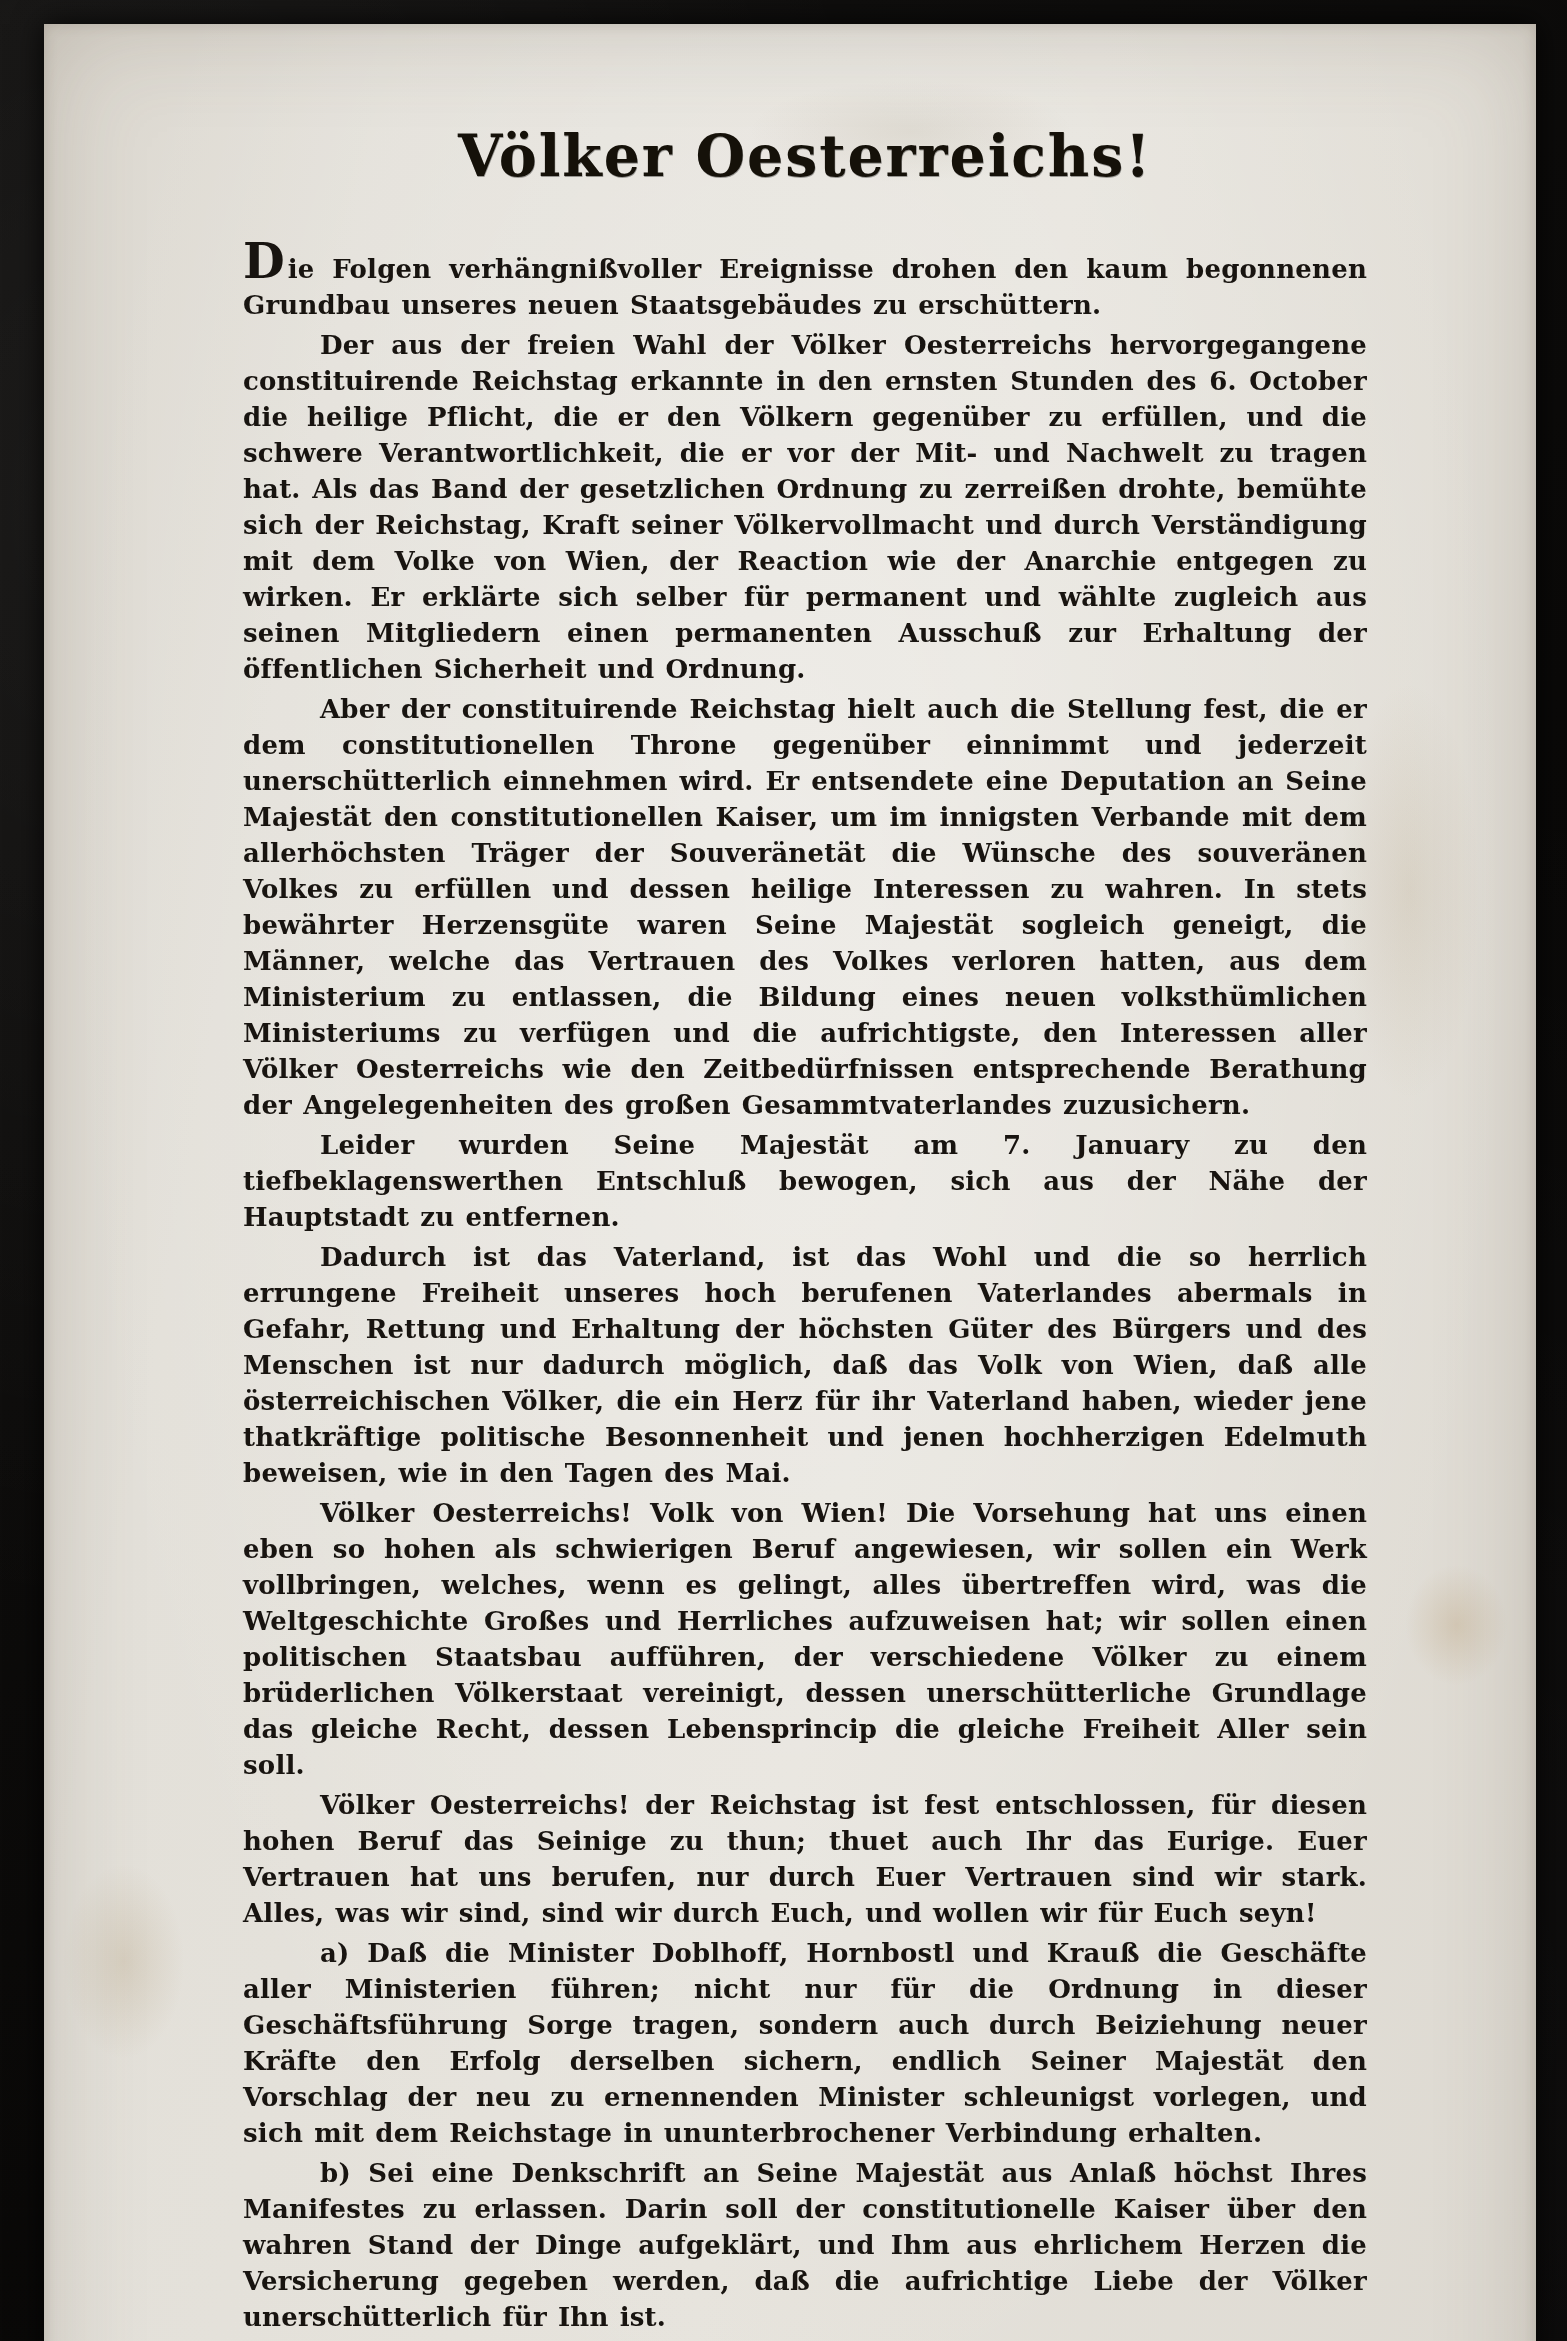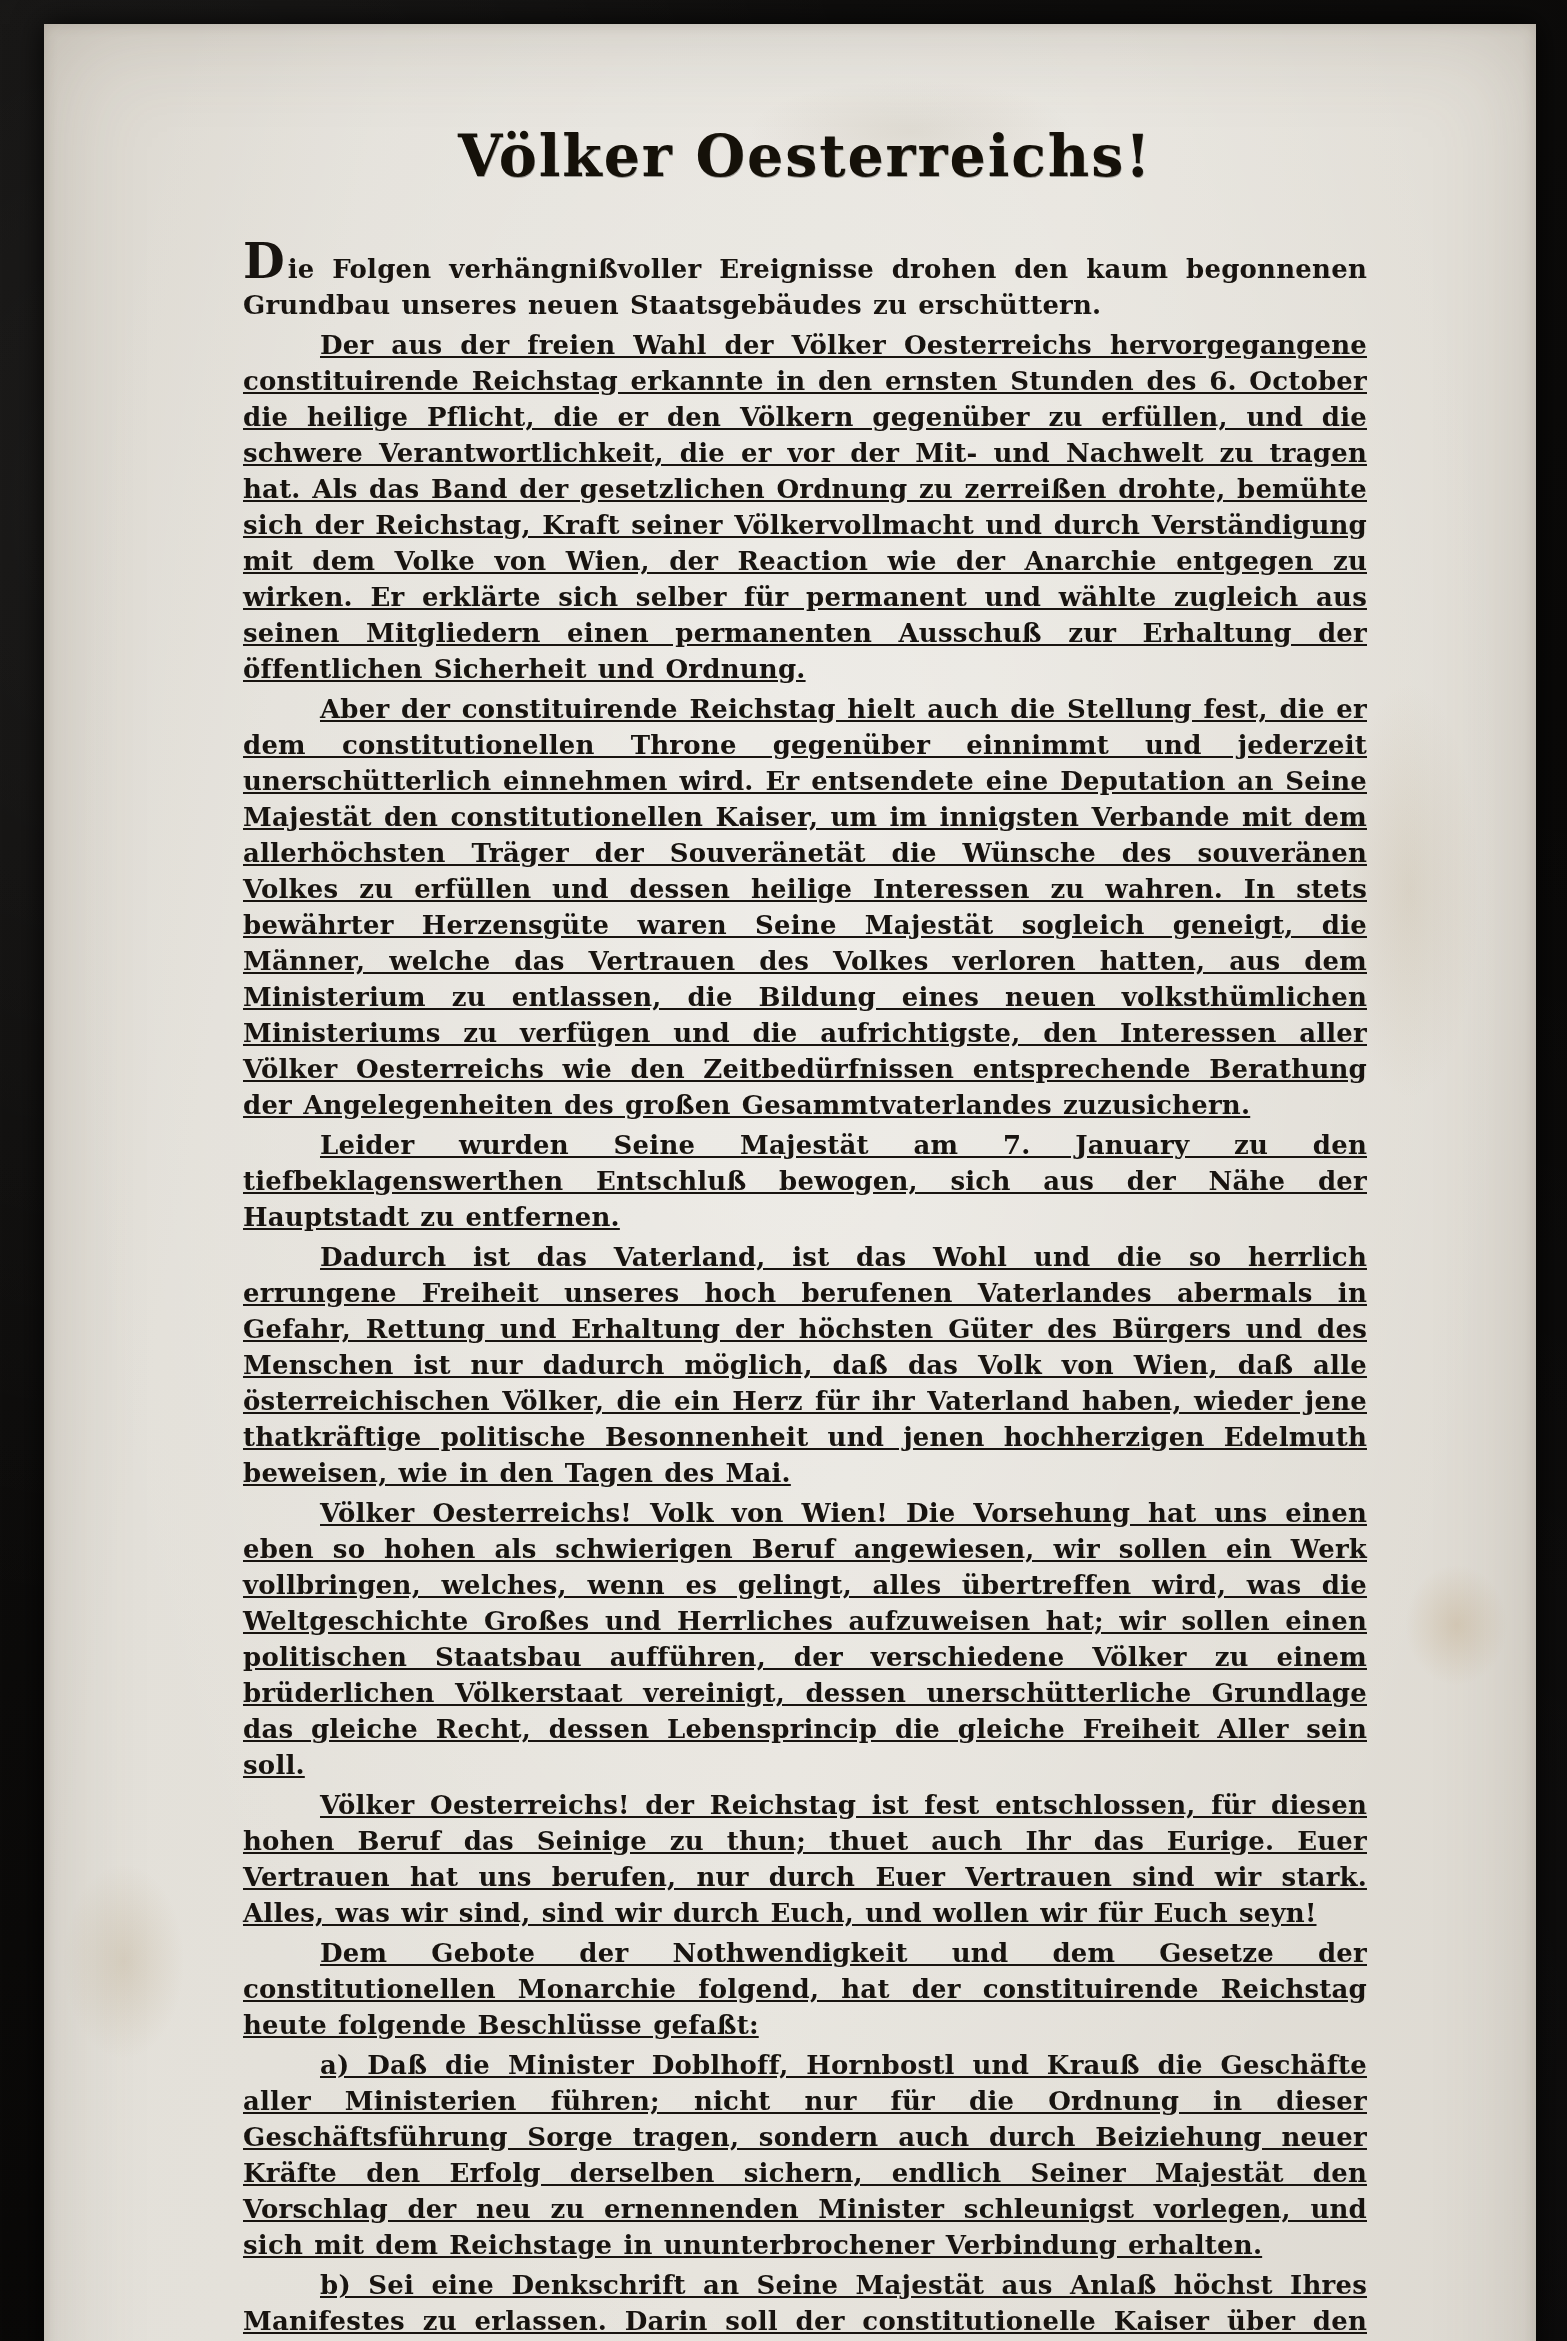--- a/index.html
+++ b/index.html
@@ -63,21 +63,21 @@
   }
   .body-text{
     font-size:26px;
     line-height:36px;
     font-weight:bold;
     text-align:justify;
     letter-spacing:0.2px;
     word-spacing:1.9px;
   }
   .para{margin:4px;}
-  .para.indent{text-indent:77px;text-decoration:underline;}
+  .para.indent{text-indent:77px;}
   .para.lead::first-letter{
     font-size:1.85em;
     line-height:0.85;
     padding-right:2.8px;
   }
 </style>
 </head>
 <body>
 
 <div class="frame-texture"></div>
@@ -93,21 +93,20 @@
     <h1 class="doc-title">Völker Oesterreichs!</h1>
 
     <div class="body-text">
       <p class="para lead">Die Folgen verhängnißvoller Ereignisse drohen den kaum begonnenen Grundbau unseres neuen Staatsgebäudes zu erschüttern.</p>
       <p class="para indent">Der aus der freien Wahl der Völker Oesterreichs hervorgegangene constituirende Reichstag erkannte in den ernsten Stunden des 6. October die heilige Pflicht, die er den Völkern gegenüber zu erfüllen, und die schwere Verantwortlichkeit, die er vor der Mit- und Nachwelt zu tragen hat. Als das Band der gesetzlichen Ordnung zu zerreißen drohte, bemühte sich der Reichstag, Kraft seiner Völkervollmacht und durch Verständigung mit dem Volke von Wien, der Reaction wie der Anarchie entgegen zu wirken. Er erklärte sich selber für permanent und wählte zugleich aus seinen Mitgliedern einen permanenten Ausschuß zur Erhaltung der öffentlichen Sicherheit und Ordnung.</p>
       <p class="para indent">Aber der constituirende Reichstag hielt auch die Stellung fest, die er dem constitutionellen Throne gegenüber einnimmt und jederzeit unerschütterlich einnehmen wird. Er entsendete eine Deputation an Seine Majestät den constitutionellen Kaiser, um im innigsten Verbande mit dem allerhöchsten Träger der Souveränetät die Wünsche des souveränen Volkes zu erfüllen und dessen heilige Interessen zu wahren. In stets bewährter Herzensgüte waren Seine Majestät sogleich geneigt, die Männer, welche das Vertrauen des Volkes verloren hatten, aus dem Ministerium zu entlassen, die Bildung eines neuen volksthümlichen Ministeriums zu verfügen und die aufrichtigste, den Interessen aller Völker Oesterreichs wie den Zeitbedürfnissen entsprechende Berathung der Angelegenheiten des großen Gesammtvaterlandes zuzusichern.</p>
       <p class="para indent">Leider wurden Seine Majestät am 7. January zu den tiefbeklagenswerthen Entschluß bewogen, sich aus der Nähe der Hauptstadt zu entfernen.</p>
       <p class="para indent">Dadurch ist das Vaterland, ist das Wohl und die so herrlich errungene Freiheit unseres hoch berufenen Vaterlandes abermals in Gefahr, Rettung und Erhaltung der höchsten Güter des Bürgers und des Menschen ist nur dadurch möglich, daß das Volk von Wien, daß alle österreichischen Völker, die ein Herz für ihr Vaterland haben, wieder jene thatkräftige politische Besonnenheit und jenen hochherzigen Edelmuth beweisen, wie in den Tagen des Mai.</p>
       <p class="para indent">Völker Oesterreichs! Volk von Wien! Die Vorsehung hat uns einen eben so hohen als schwierigen Beruf angewiesen, wir sollen ein Werk vollbringen, welches, wenn es gelingt, alles übertreffen wird, was die Weltgeschichte Großes und Herrliches aufzuweisen hat; wir sollen einen politischen Staatsbau aufführen, der verschiedene Völker zu einem brüderlichen Völkerstaat vereinigt, dessen unerschütterliche Grundlage das gleiche Recht, dessen Lebensprincip die gleiche Freiheit Aller sein soll.</p>
       <p class="para indent">Völker Oesterreichs! der Reichstag ist fest entschlossen, für diesen hohen Beruf das Seinige zu thun; thuet auch Ihr das Eurige. Euer Vertrauen hat uns berufen, nur durch Euer Vertrauen sind wir stark. Alles, was wir sind, sind wir durch Euch, und wollen wir für Euch seyn!</p>
-      <p class="para indent">Dem Gebote der Nothwendigkeit und dem Gesetze der constitutionellen Monarchie folgend, hat der constituirende Reichstag heute folgende Beschlüsse gefaßt:</p>
       <p class="para indent">a) Daß die Minister Doblhoff, Hornbostl und Krauß die Geschäfte aller Ministerien führen; nicht nur für die Ordnung in dieser Geschäftsführung Sorge tragen, sondern auch durch Beiziehung neuer Kräfte den Erfolg derselben sichern, endlich Seiner Majestät den Vorschlag der neu zu ernennenden Minister schleunigst vorlegen, und sich mit dem Reichstage in ununterbrochener Verbindung erhalten.</p>
       <p class="para indent">b) Sei eine Denkschrift an Seine Majestät aus Anlaß höchst Ihres Manifestes zu erlassen. Darin soll der constitutionelle Kaiser über den wahren Stand der Dinge aufgeklärt, und Ihm aus ehrlichem Herzen die Versicherung gegeben werden, daß die aufrichtige Liebe der Völker unerschütterlich für Ihn ist.</p>
 
     </div>
 
   </div>
 </div>
 
 
 </body></html>

